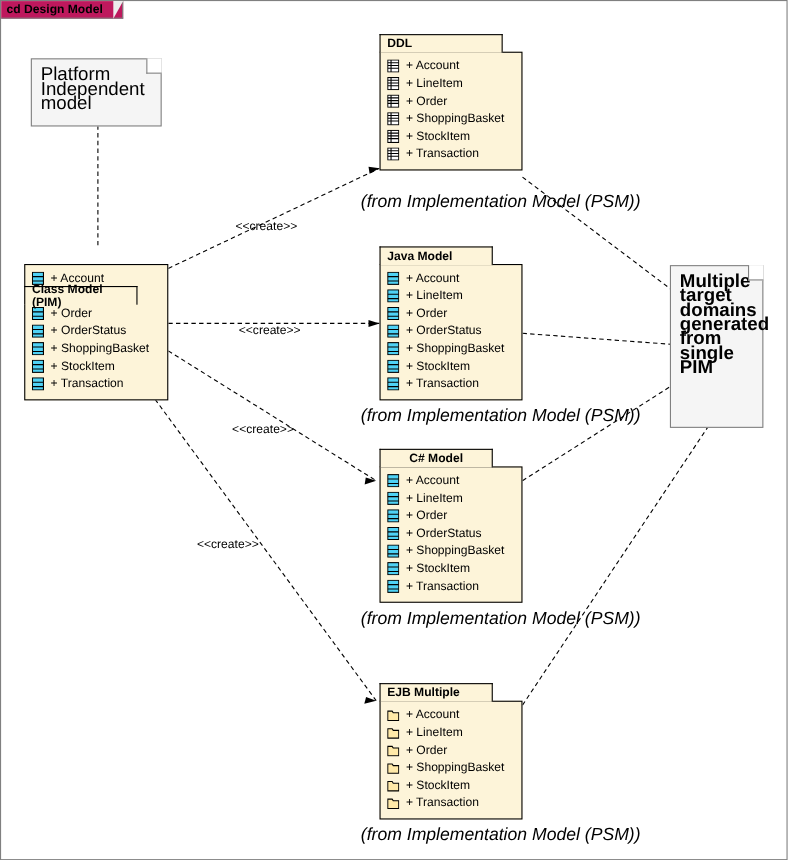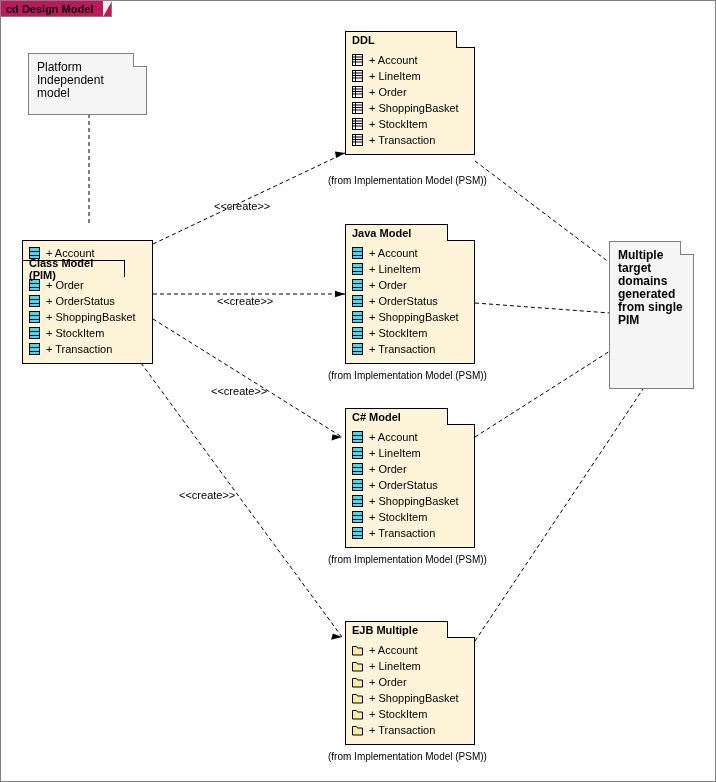--- a/index.html
+++ b/index.html
@@ -41,21 +41,21 @@
   }
 
   
   .note {
     position:absolute;
     background:#f5f5f5;
     border:1px solid #808080;
     box-sizing:border-box;
     padding:7px 8px 4px 8px;
     line-height:13px;
-    font-size:12px;
+    font-size:17px;
   }
   .note .fold {
     position:absolute; right:-1px; top:-1px;
     width:14px; height:14px;
     background:#ffffff;
     border-left:1px solid #808080;
     border-bottom:1px solid #808080;
     box-sizing:border-box;
   }
 
@@ -84,21 +84,22 @@
   .pkg-row {
     display:flex; align-items:center;
     height:16px;
     padding-left:6px;
     font-size:11px;
     white-space:nowrap;
   }
   .pkg-row .lbl { margin-left:6px; }
   .from-label {
     position:absolute;
-    font-size:10px;
+    font-style:italic;
+    font-size:16px;
     white-space:nowrap;
   }
 
   
   .ico { width:11px; height:12px; display:inline-block; position:relative; flex:0 0 auto; }
   .ico svg { display:block; }
 
   .stereo {
     position:absolute;
     font-size:11px;
@@ -382,21 +383,21 @@
               <line x1="0.5" y1="8.5" x2="10.5" y2="8.5" stroke="#000"></line>
             </svg>
           </span>
         <span class="lbl">+ Transaction</span>
       </div>
     </div>
   </div>
   <div class="from-label" style="left:327px; top:369px;">(from Implementation Model (PSM))</div>
 
   <div class="pkg" style="left:344px; top:407px; width:130px;">
-    <div class="pkg-tab" style="width:103px;">
+    <div class="pkg-tab" style="width:103px;justify-content:center;">
       <span>C# Model</span>
     </div>
     <div class="pkg-body" style="width:130px; height:124px;">
       <div class="pkg-row">
         <span class="ico">
             <svg width="11" height="12" viewBox="0 0 11 12">
               <rect x="0.5" y="0.5" width="10" height="11" fill="#4fd2f5" stroke="#000"></rect>
               <line x1="0.5" y1="4.5" x2="10.5" y2="4.5" stroke="#000"></line>
               <line x1="0.5" y1="8.5" x2="10.5" y2="8.5" stroke="#000"></line>
             </svg>

